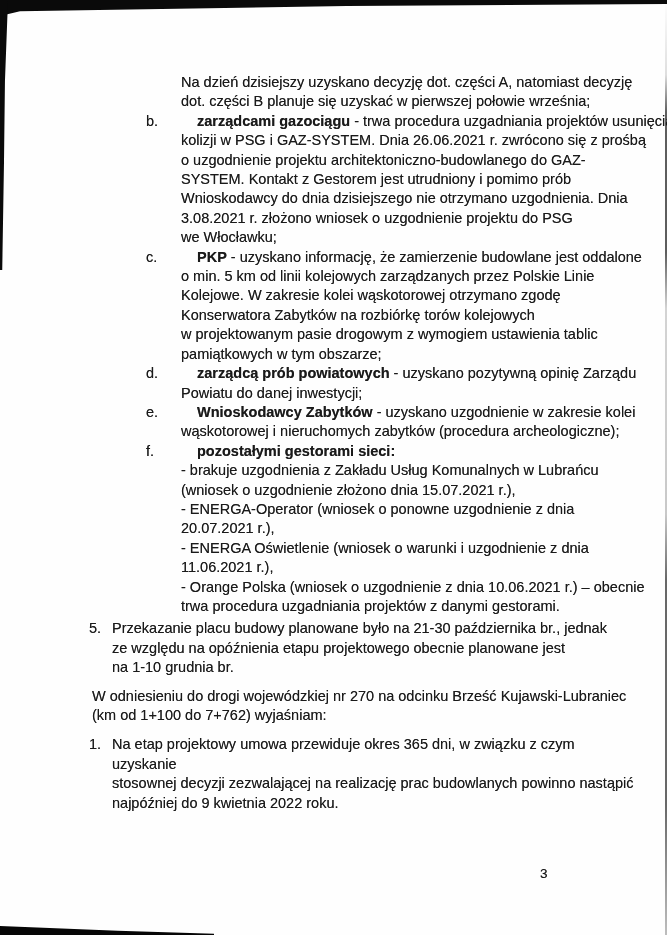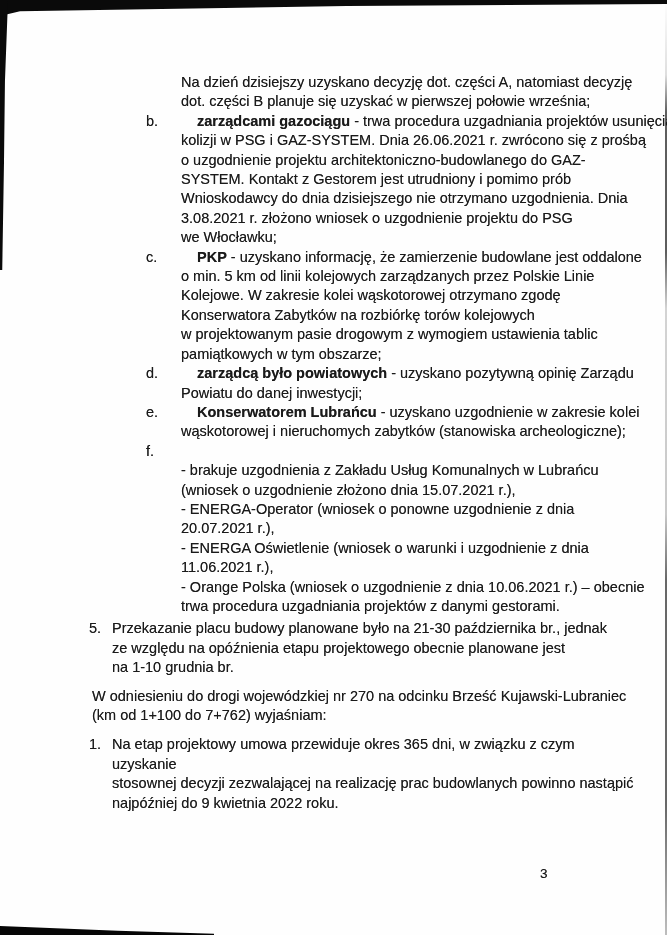--- a/index.html
+++ b/index.html
@@ -111,33 +111,33 @@
       <div class="litext"><b>PKP</b><span> - uzyskano informację, że zamierzenie budowlane jest oddalone
 o min. 5 km od linii kolejowych zarządzanych przez Polskie Linie
 Kolejowe. W zakresie kolei wąskotorowej otrzymano zgodę
 Konserwatora Zabytków na rozbiórkę torów kolejowych
 w projektowanym pasie drogowym z wymogiem ustawienia tablic
 pamiątkowych w tym obszarze;</span></div>
     </div>
 
     <div class="li letter">
       <span class="marker">d.</span>
-      <div class="litext"><b>zarządcą było powiatowych</b><span> - uzyskano pozytywną opinię Zarządu
+      <div class="litext"><b>zarządcą prób powiatowych</b><span> - uzyskano pozytywną opinię Zarządu
 Powiatu do danej inwestycji;</span></div>
     </div>
 
     <div class="li letter">
       <span class="marker">e.</span>
-      <div class="litext"><b>Konserwatorem Lubrańcu</b><span> - uzyskano uzgodnienie w zakresie kolei
-wąskotorowej i nieruchomych zabytków (stanowiska archeologiczne);</span></div>
+      <div class="litext"><b>Wnioskodawcy Zabytków</b><span> - uzyskano uzgodnienie w zakresie kolei
+wąskotorowej i nieruchomych zabytków (procedura archeologiczne);</span></div>
     </div>
 
     <div class="li letter">
       <span class="marker">f.</span>
-      <div class="litext"><span>
+      <div class="litext"><b>pozostałymi gestorami sieci:</b><span>
 - brakuje uzgodnienia z Zakładu Usług Komunalnych w Lubrańcu
 (wniosek o uzgodnienie złożono dnia 15.07.2021 r.),
 - ENERGA-Operator (wniosek o ponowne uzgodnienie z dnia
 20.07.2021 r.),
 - ENERGA Oświetlenie (wniosek o warunki i uzgodnienie z dnia
 11.06.2021 r.),
 - Orange Polska (wniosek o uzgodnienie z dnia 10.06.2021 r.) – obecnie
 trwa procedura uzgadniania projektów z danymi gestorami.</span></div>
     </div>
 

